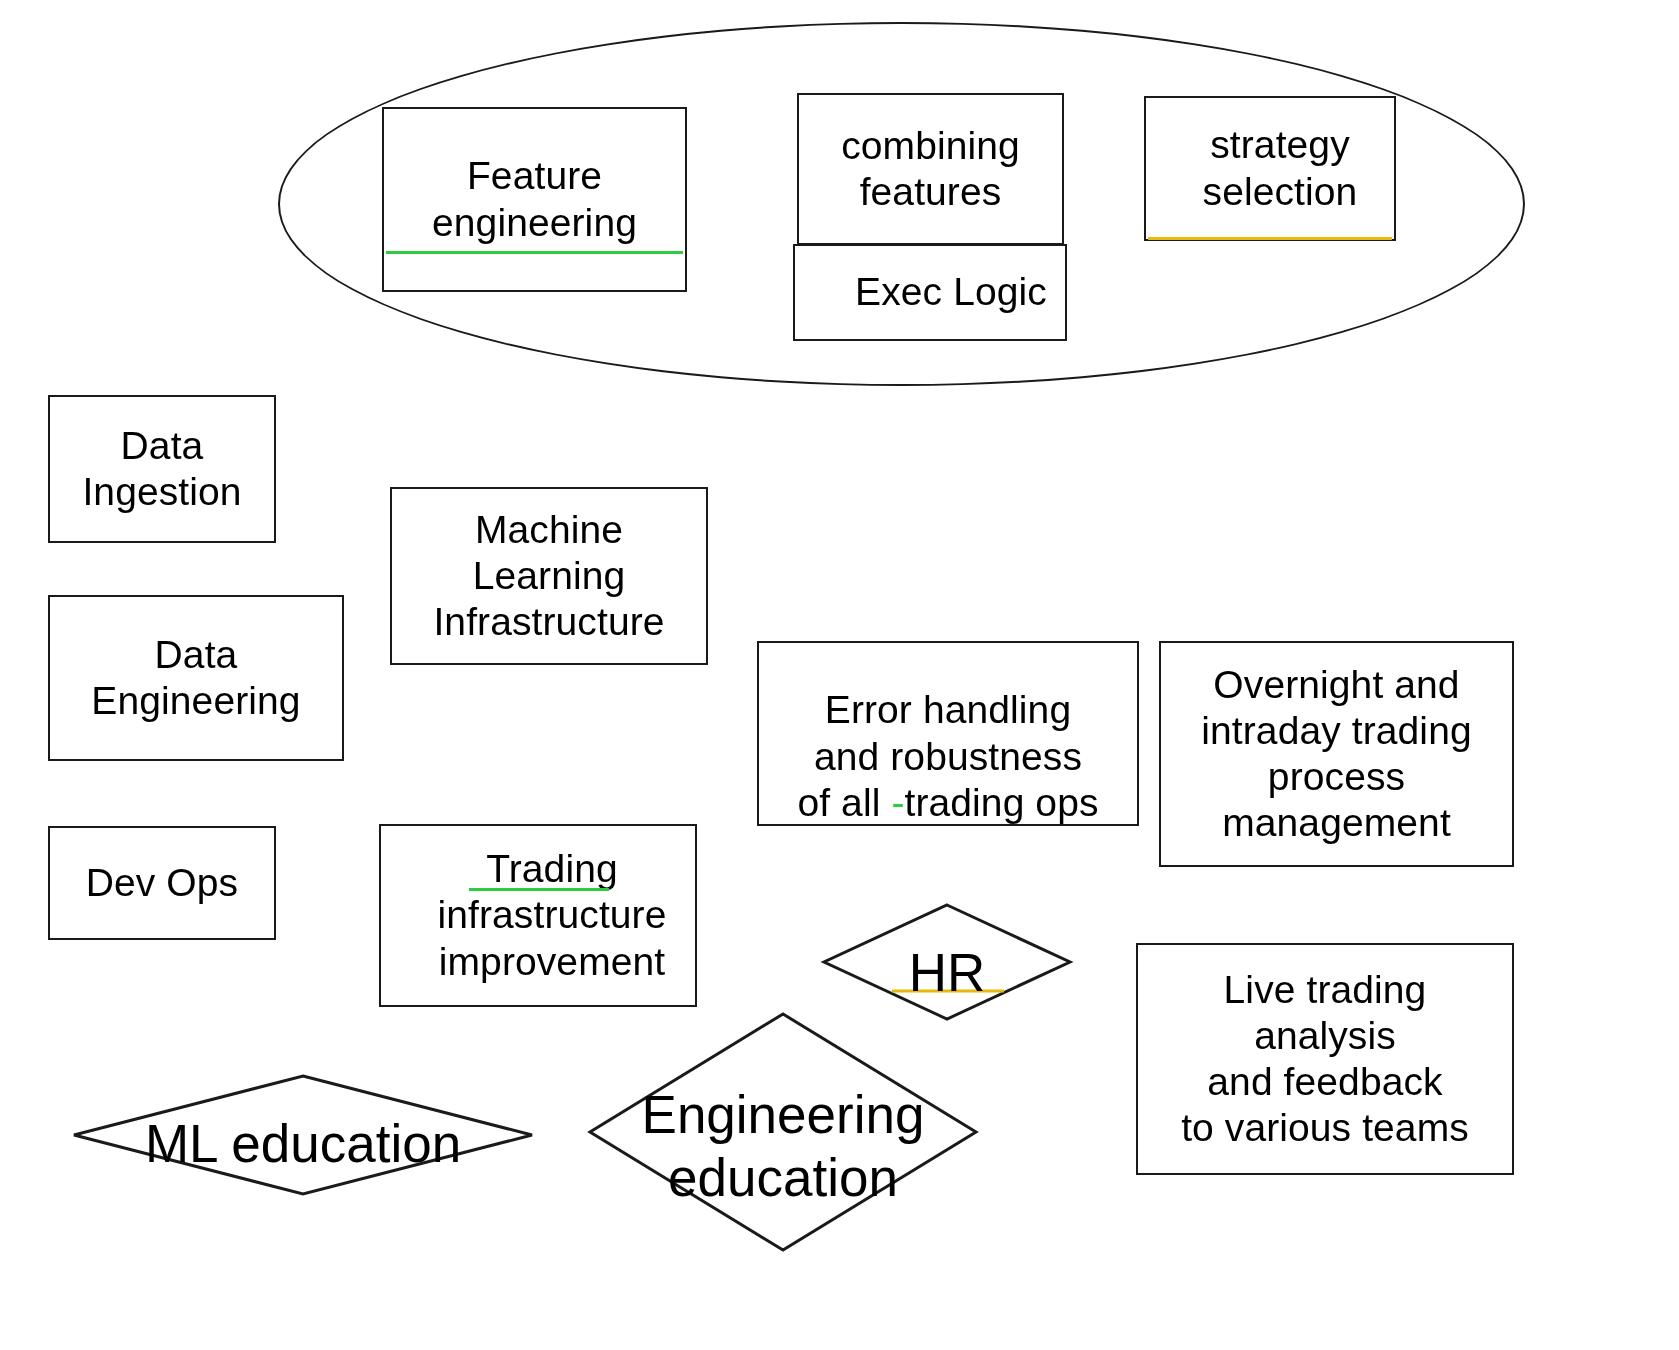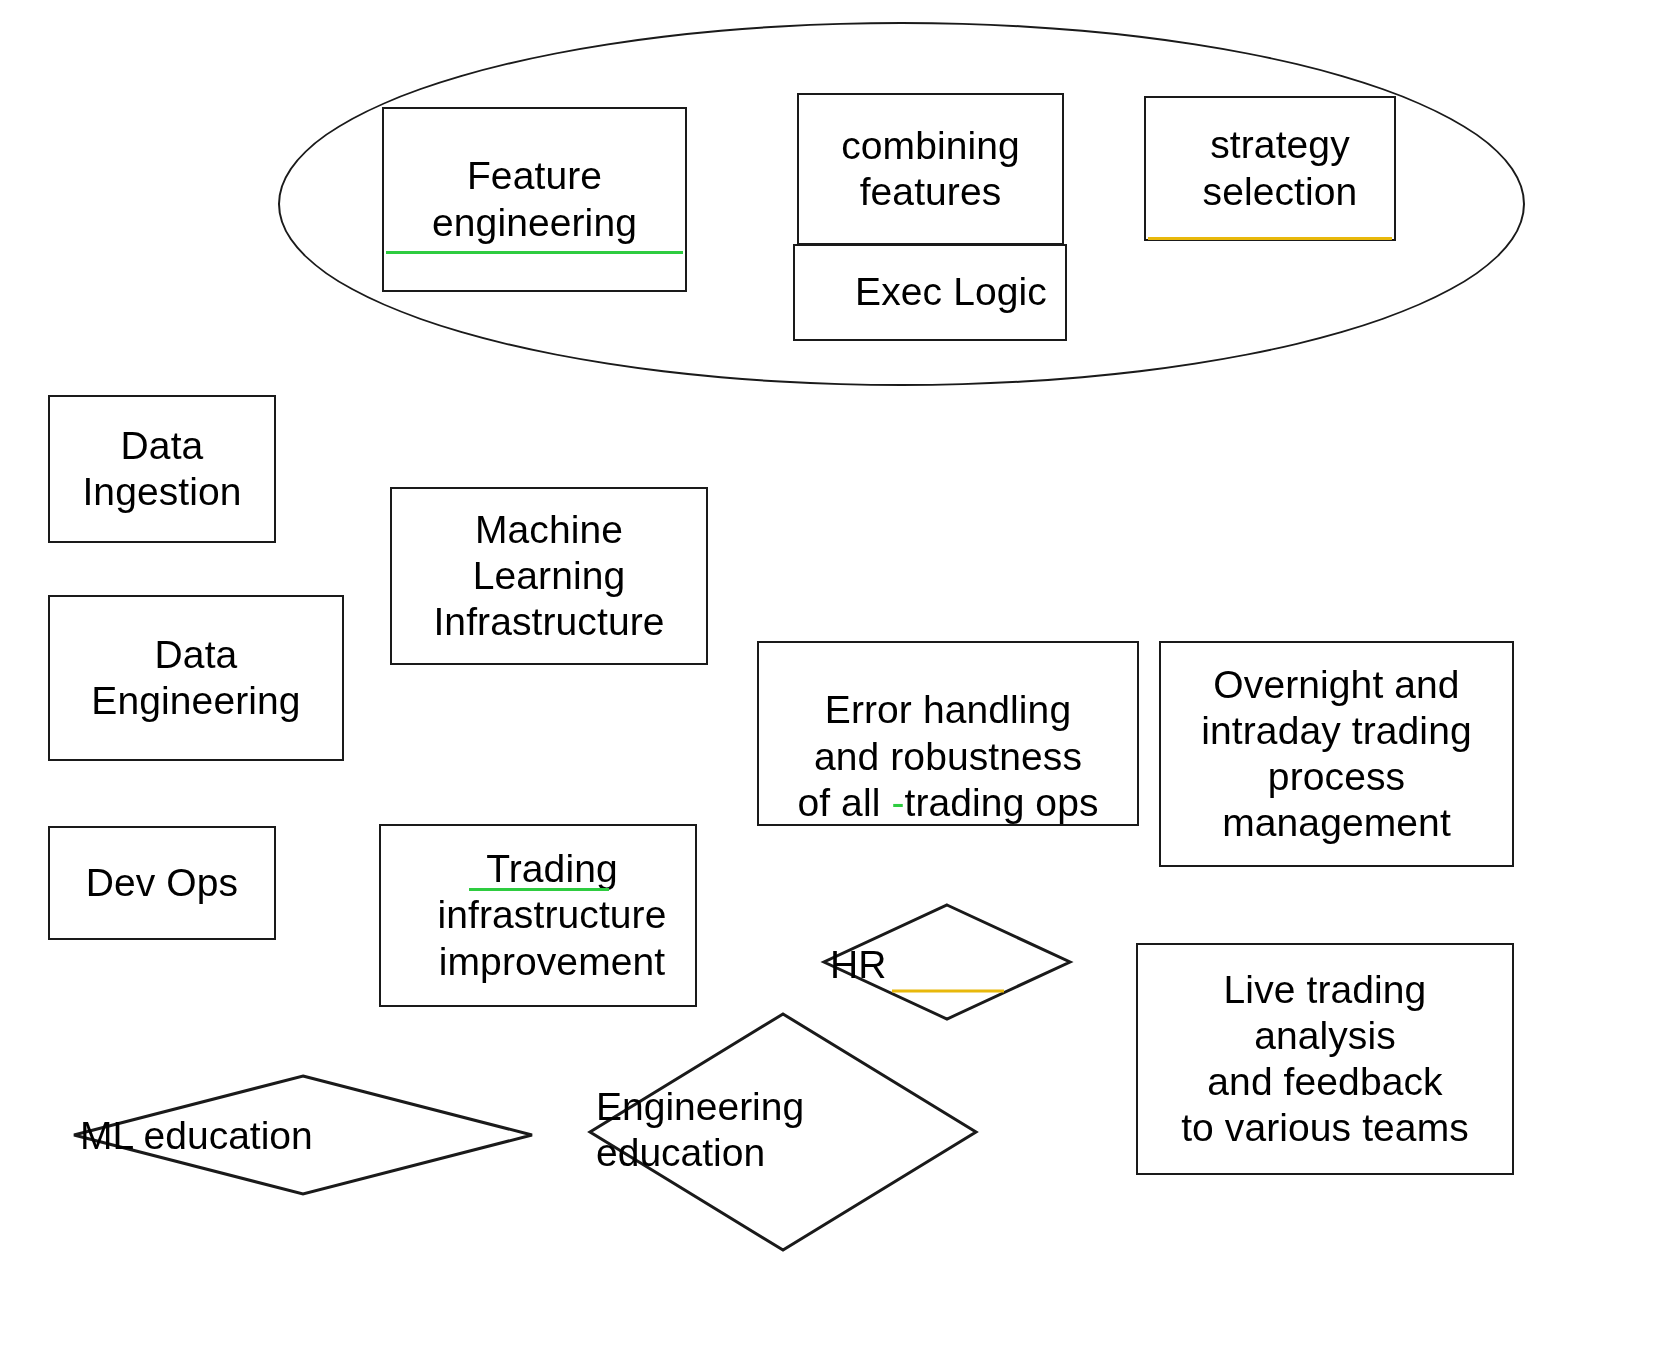--- a/index.html
+++ b/index.html
@@ -51,26 +51,26 @@
     position: absolute;
   }
   .diamond-wrap svg {
     position: absolute;
     left: 0;
     top: 0;
     overflow: visible;
   }
   .diamond-wrap .label {
     position: absolute;
-    left: 8px;
+    left: 0;
     right: 0;
-    text-align: left;
+    text-align: center;
     white-space: pre-line;
     line-height: 1.18;
-    font-size: 39px;
+    font-size: 53px;
   }
 
   
   .accent-line {
     position: absolute;
     height: 3px;
     border-radius: 0;
   }
 
   

